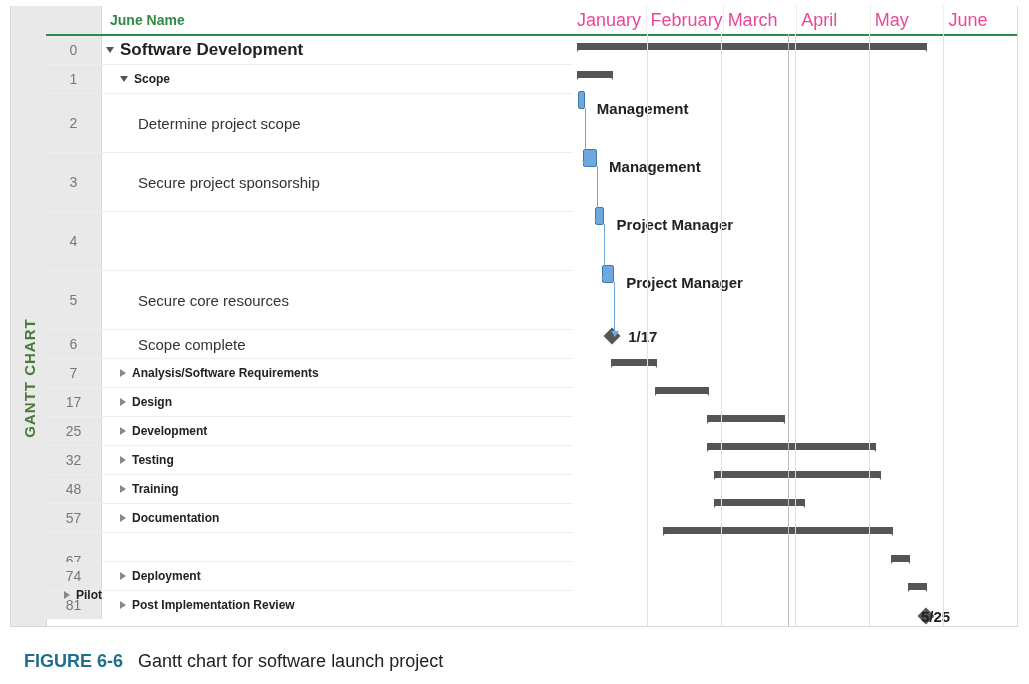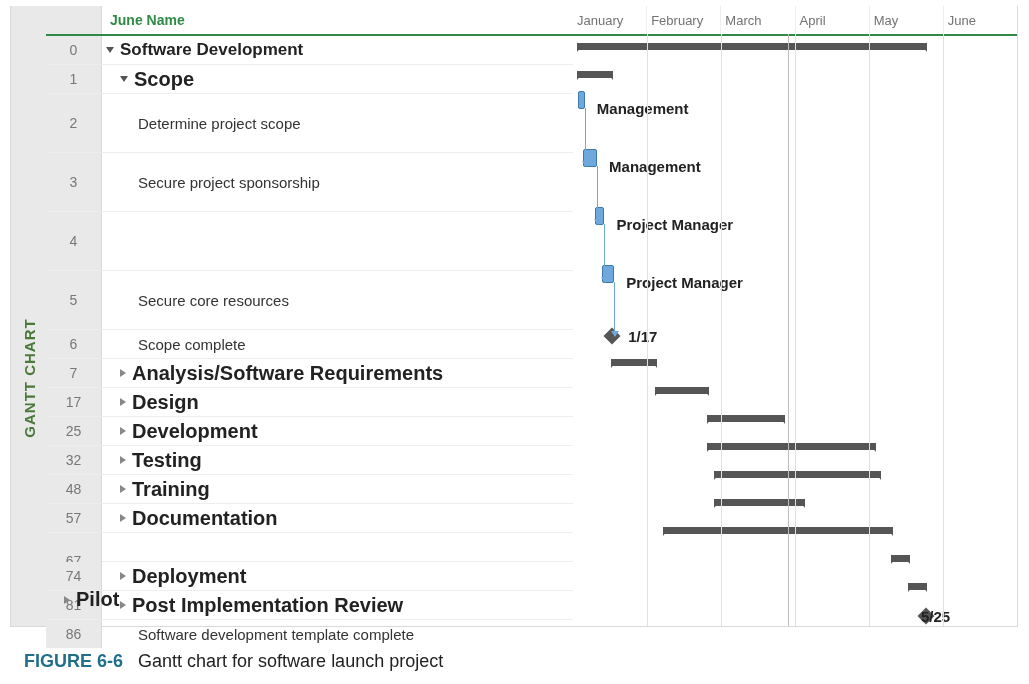--- a/index.html
+++ b/index.html
@@ -10,29 +10,29 @@
   .table-pane{position:absolute;left:35px;top:0;width:527px;height:100%;}
   .chart-pane{position:absolute;left:562px;top:0;right:0;height:100%;}
   .chart-inner{position:relative;width:100%;height:100%;}
 
   .hdr{height:28px;display:flex;align-items:stretch;border-bottom:2px solid #2e8a44;background:#fff;font-size:13px;color:#555;}
   .table-pane .hdr{border-bottom:2px solid #2e8a44;}
   .id-col{width:55px;flex:0 0 55px;background:#e9e9e9;border-right:1px solid #d9d9d9;display:flex;align-items:center;justify-content:center;color:#777;font-size:14px;}
   .name-col{flex:1 1 auto;padding:0 8px;display:flex;align-items:center;font-size:14px;}
   .hdr .name-col{font-weight:700;color:#2e8a44;}
   .hdr .id-col{background:#e9e9e9;}
-  .month{flex:1;border-left:1px solid #eee;display:flex;align-items:center;justify-content:flex-start;padding-left:4px;font-size:13px;color:#737373;text-align:right;}
+  .month{flex:1;border-left:1px solid #eee;display:flex;align-items:center;justify-content:flex-start;padding-left:4px;font-size:18px;color:#ec4899;text-align:right;}
   .month:first-child{border-left:none;}
 
   .rows{position:relative;}
   .row{display:flex;align-items:stretch;border-bottom:1px solid #eee;}
   .row:last-child{border-bottom:none;}
   .row .name-col{position:relative;}
   .lvl0{font-weight:700;font-size:17px;color:#222;}
-  .lvl1{font-weight:700;font-size:20px;color:#222;}
+  .lvl1{font-weight:700;font-size:12px;color:#222;}
   .lvl2{font-weight:400;font-size:15px;color:#333;}
   .indent0{padding-left:4px;}
   .indent1{padding-left:18px;}
   .indent2{padding-left:36px;}
   .toggle{display:inline-block;width:0;height:0;margin-right:6px;vertical-align:middle;}
   .toggle.open{border-left:4px solid transparent;border-right:4px solid transparent;border-top:6px solid #555;}
   .toggle.closed{border-top:4px solid transparent;border-bottom:4px solid transparent;border-left:6px solid #888;}
 
   .timeline{position:absolute;left:0;right:0;top:28px;bottom:0;}
   .tl-row{position:absolute;left:0;right:0;}
@@ -166,26 +166,20 @@
             <div class="name-col indent1 lvl1">
               <span class="toggle closed"></span>
               <span>Deployment</span>
             </div>
           </div>
           <div class="row" style="height: 28px;">
             <div class="id-col">81</div>
             <div class="name-col indent1 lvl1">
               <span class="toggle closed"></span>
               <span>Post Implementation Review</span>
-            </div>
-          </div>
-          <div class="row" style="height: 28px;">
-            <div class="id-col">86</div>
-            <div class="name-col indent2 lvl2">
-              <span>Software development template complete</span>
             </div>
           </div>
         </div>
     </div>
 
     <div class="chart-pane">
       <div class="chart-inner">
         <div class="hdr" id="month-header">
             <div class="month">January</div>
             <div class="month">February</div>

